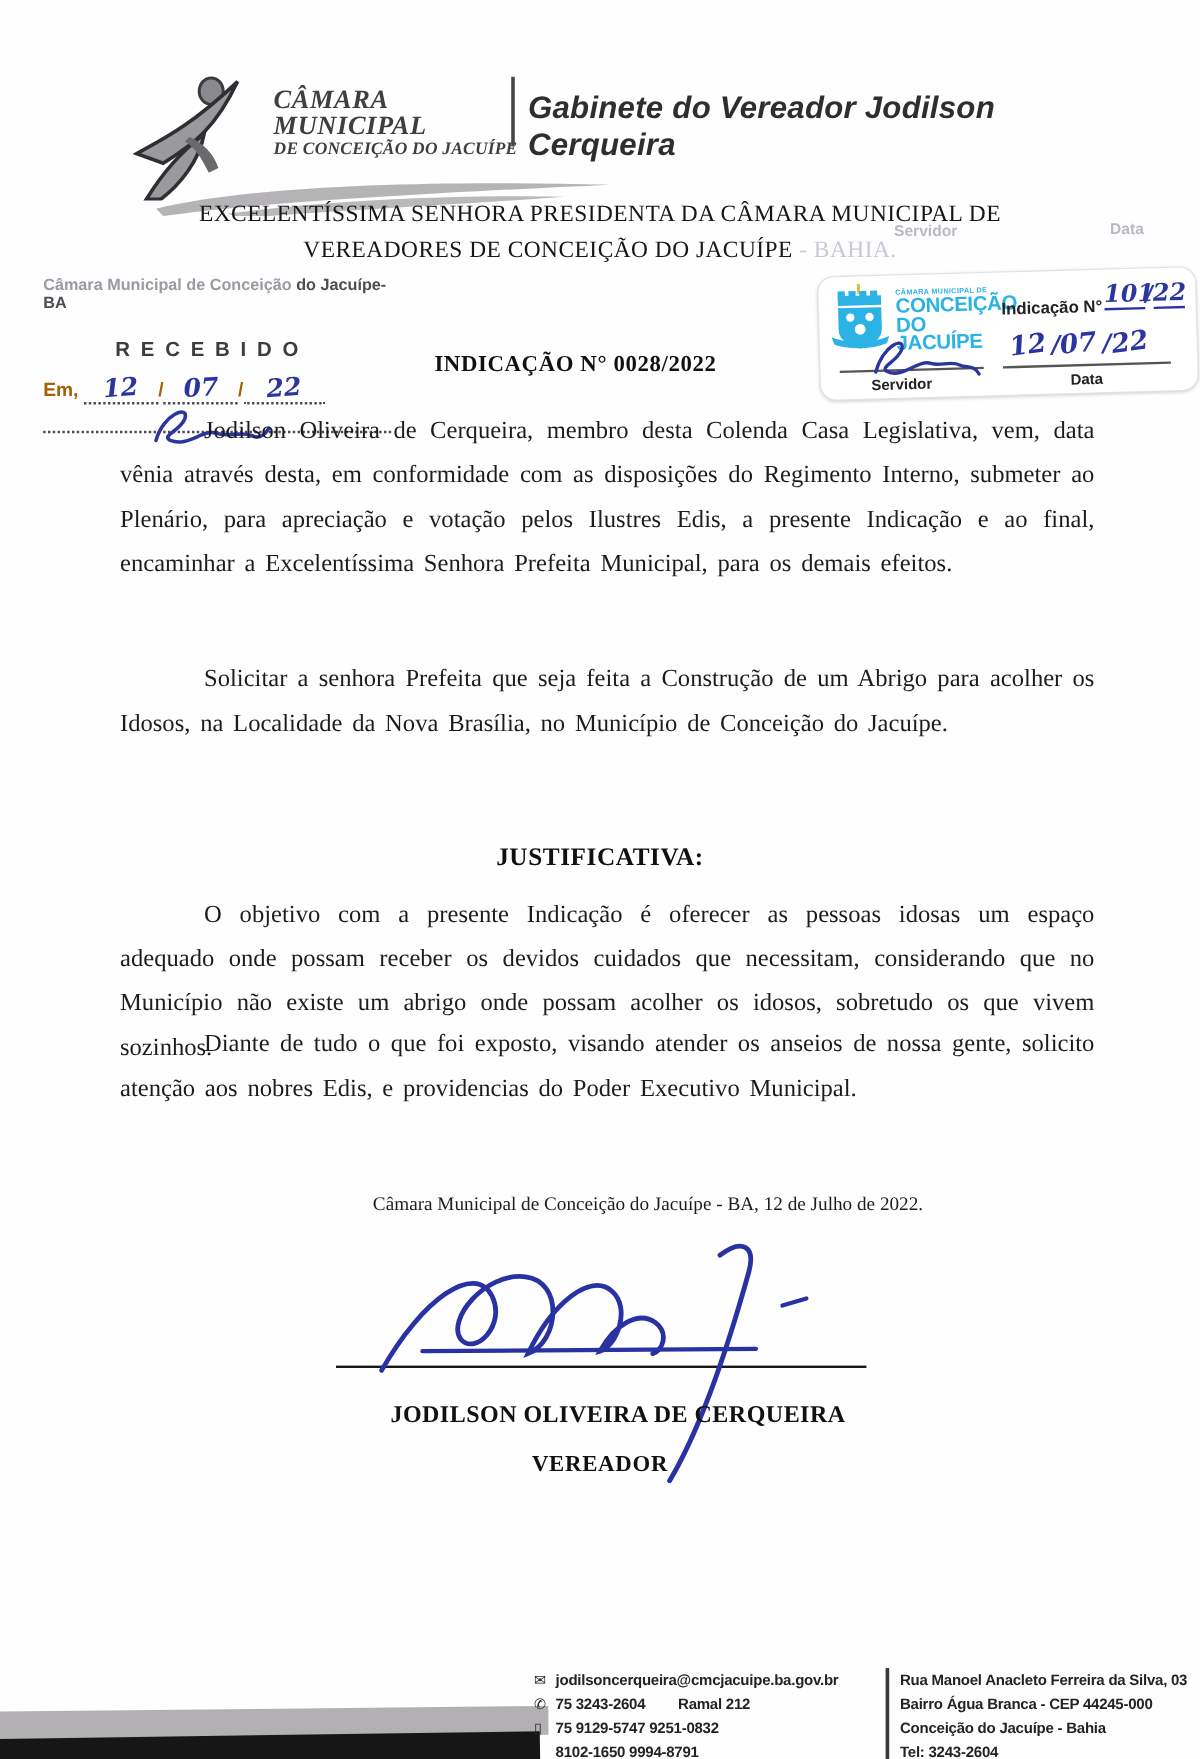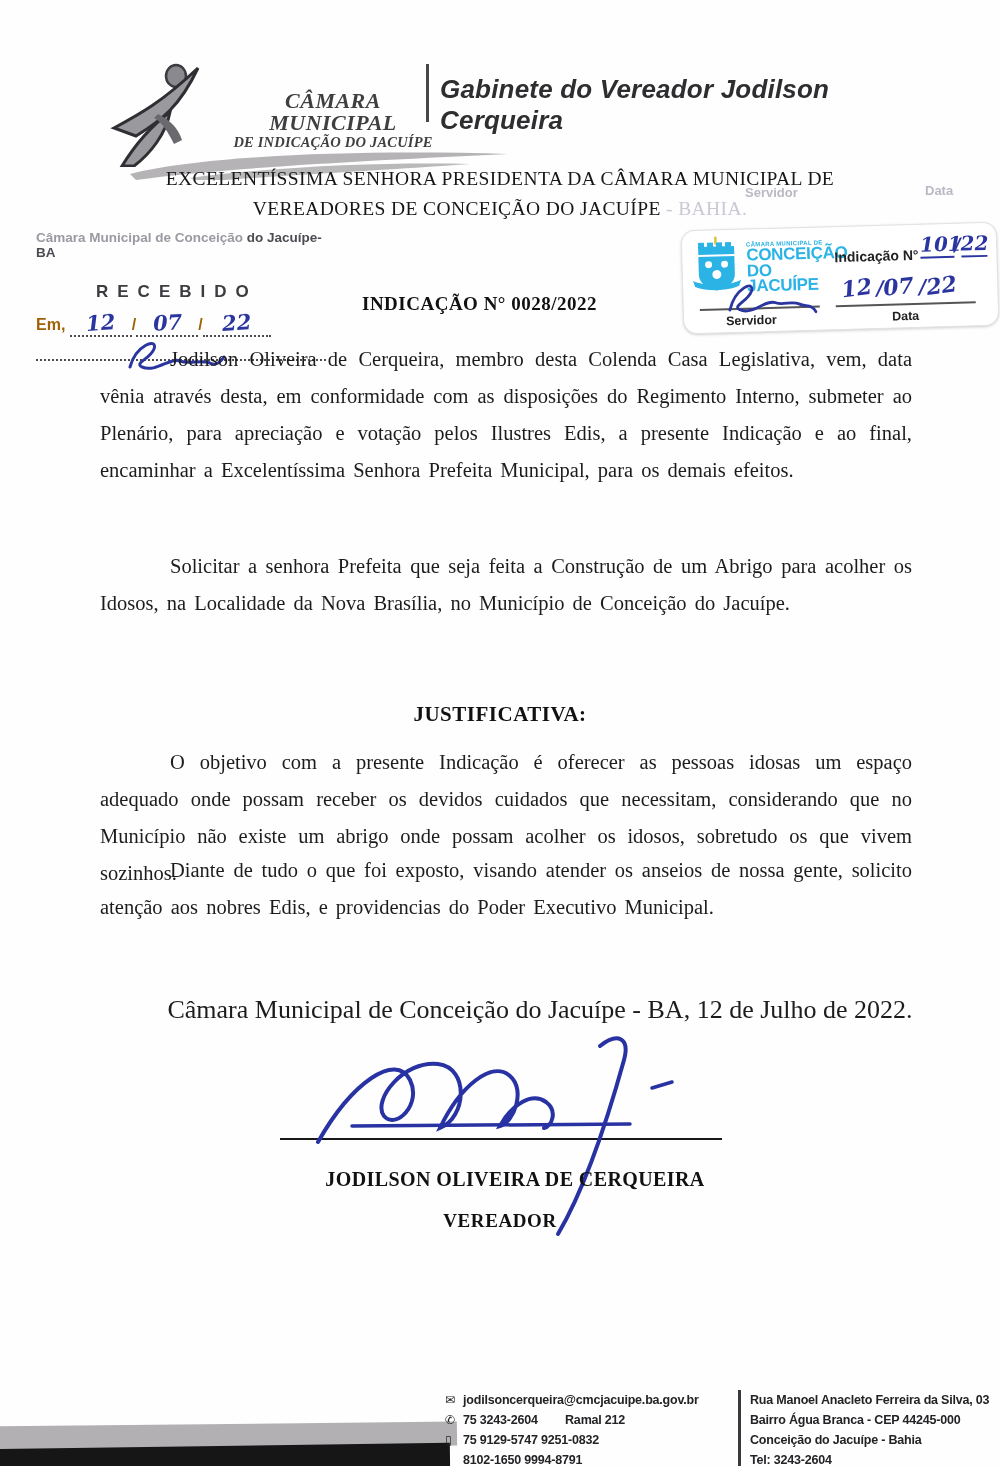--- a/index.html
+++ b/index.html
@@ -52,21 +52,21 @@
   .stamp-sub{font-size:12.5px;font-weight:bold;color:#222;}
 
   
   .doc-title{font-size:19px;font-weight:bold;letter-spacing:.5px;color:#111;}
   .para{
     width:812px;font-size:20.5px;line-height:37px;color:#1c1c1e;
     text-align:justify;text-align-last:left;word-spacing:3px;
   }
   .indent{text-indent:70px;}
   .just-head{font-size:21px;font-weight:bold;letter-spacing:.5px;color:#111;}
-  .dateline{font-size:26px;color:#1c1c1e;}
+  .dateline{font-size:16px;color:#1c1c1e;}
 
   
   .sig-line{width:442px;height:0;border-top:2.5px solid #18181a;}
   .sig-name{font-size:20px;font-weight:bold;letter-spacing:.4px;color:#111;}
   .sig-role{font-size:19px;font-weight:bold;letter-spacing:.6px;color:#111;}
 
   
   .foot{font-family:"Liberation Sans",sans-serif;font-weight:bold;font-size:12.5px;
         color:#232326;letter-spacing:-.2px;line-height:20px;}
   .foot-icon{font-family:"DejaVu Sans",sans-serif;font-size:12px;width:18px;display:inline-block;}
@@ -87,23 +87,23 @@
       <path d="M48 52 C60 58 68 66 72 78 L64 82 C58 70 52 60 44 56 Z" fill="#6a6a6e"></path>
     </svg>
   </div>
 
   <div class="abs" style="left:130px;top:150px;width:380px;height:30px;">
     <svg width="380" height="30" viewBox="0 0 380 30">
       <path d="M0 24 C80 4 240 0 378 4 C250 10 90 18 6 30 Z" fill="#a8a6a8" opacity=".85"></path>
       <path d="M60 28 C150 16 260 12 340 14 C260 20 140 26 70 32 Z" fill="#8c8a8c" opacity=".6"></path>
     </svg>
   </div>
-  <div class="abs org-text" style="left:228px;top:90px;width:210px;text-align:center;">
+  <div class="abs org-text" style="left:228px;top:72px;width:210px;">
     <div class="org-l1">CÂMARA MUNICIPAL</div>
-    <div class="org-l2">DE INDICAÇÃO DO JACUÍPE</div>
+    <div class="org-l2">DE CONCEIÇÃO DO JACUÍPE</div>
   </div>
   <div class="abs hdr-divider" style="left:426px;top:64px;"></div>
   <div class="abs office" style="left:440px;top:74px;width:420px;">Gabinete do Vereador Jodilson Cerqueira</div>
 
   <div class="abs ghost" style="left:745px;top:185px;">Servidor</div>
   <div class="abs ghost" style="left:925px;top:183px;">Data</div>
 
   <div class="abs addr-line" style="left:0;top:168px;">EXCELENTÍSSIMA SENHORA PRESIDENTA DA CÂMARA MUNICIPAL DE</div>
   <div class="abs addr-line" style="left:0;top:198px;">
     <span>VEREADORES DE CONCEIÇÃO DO JACUÍPE</span>

